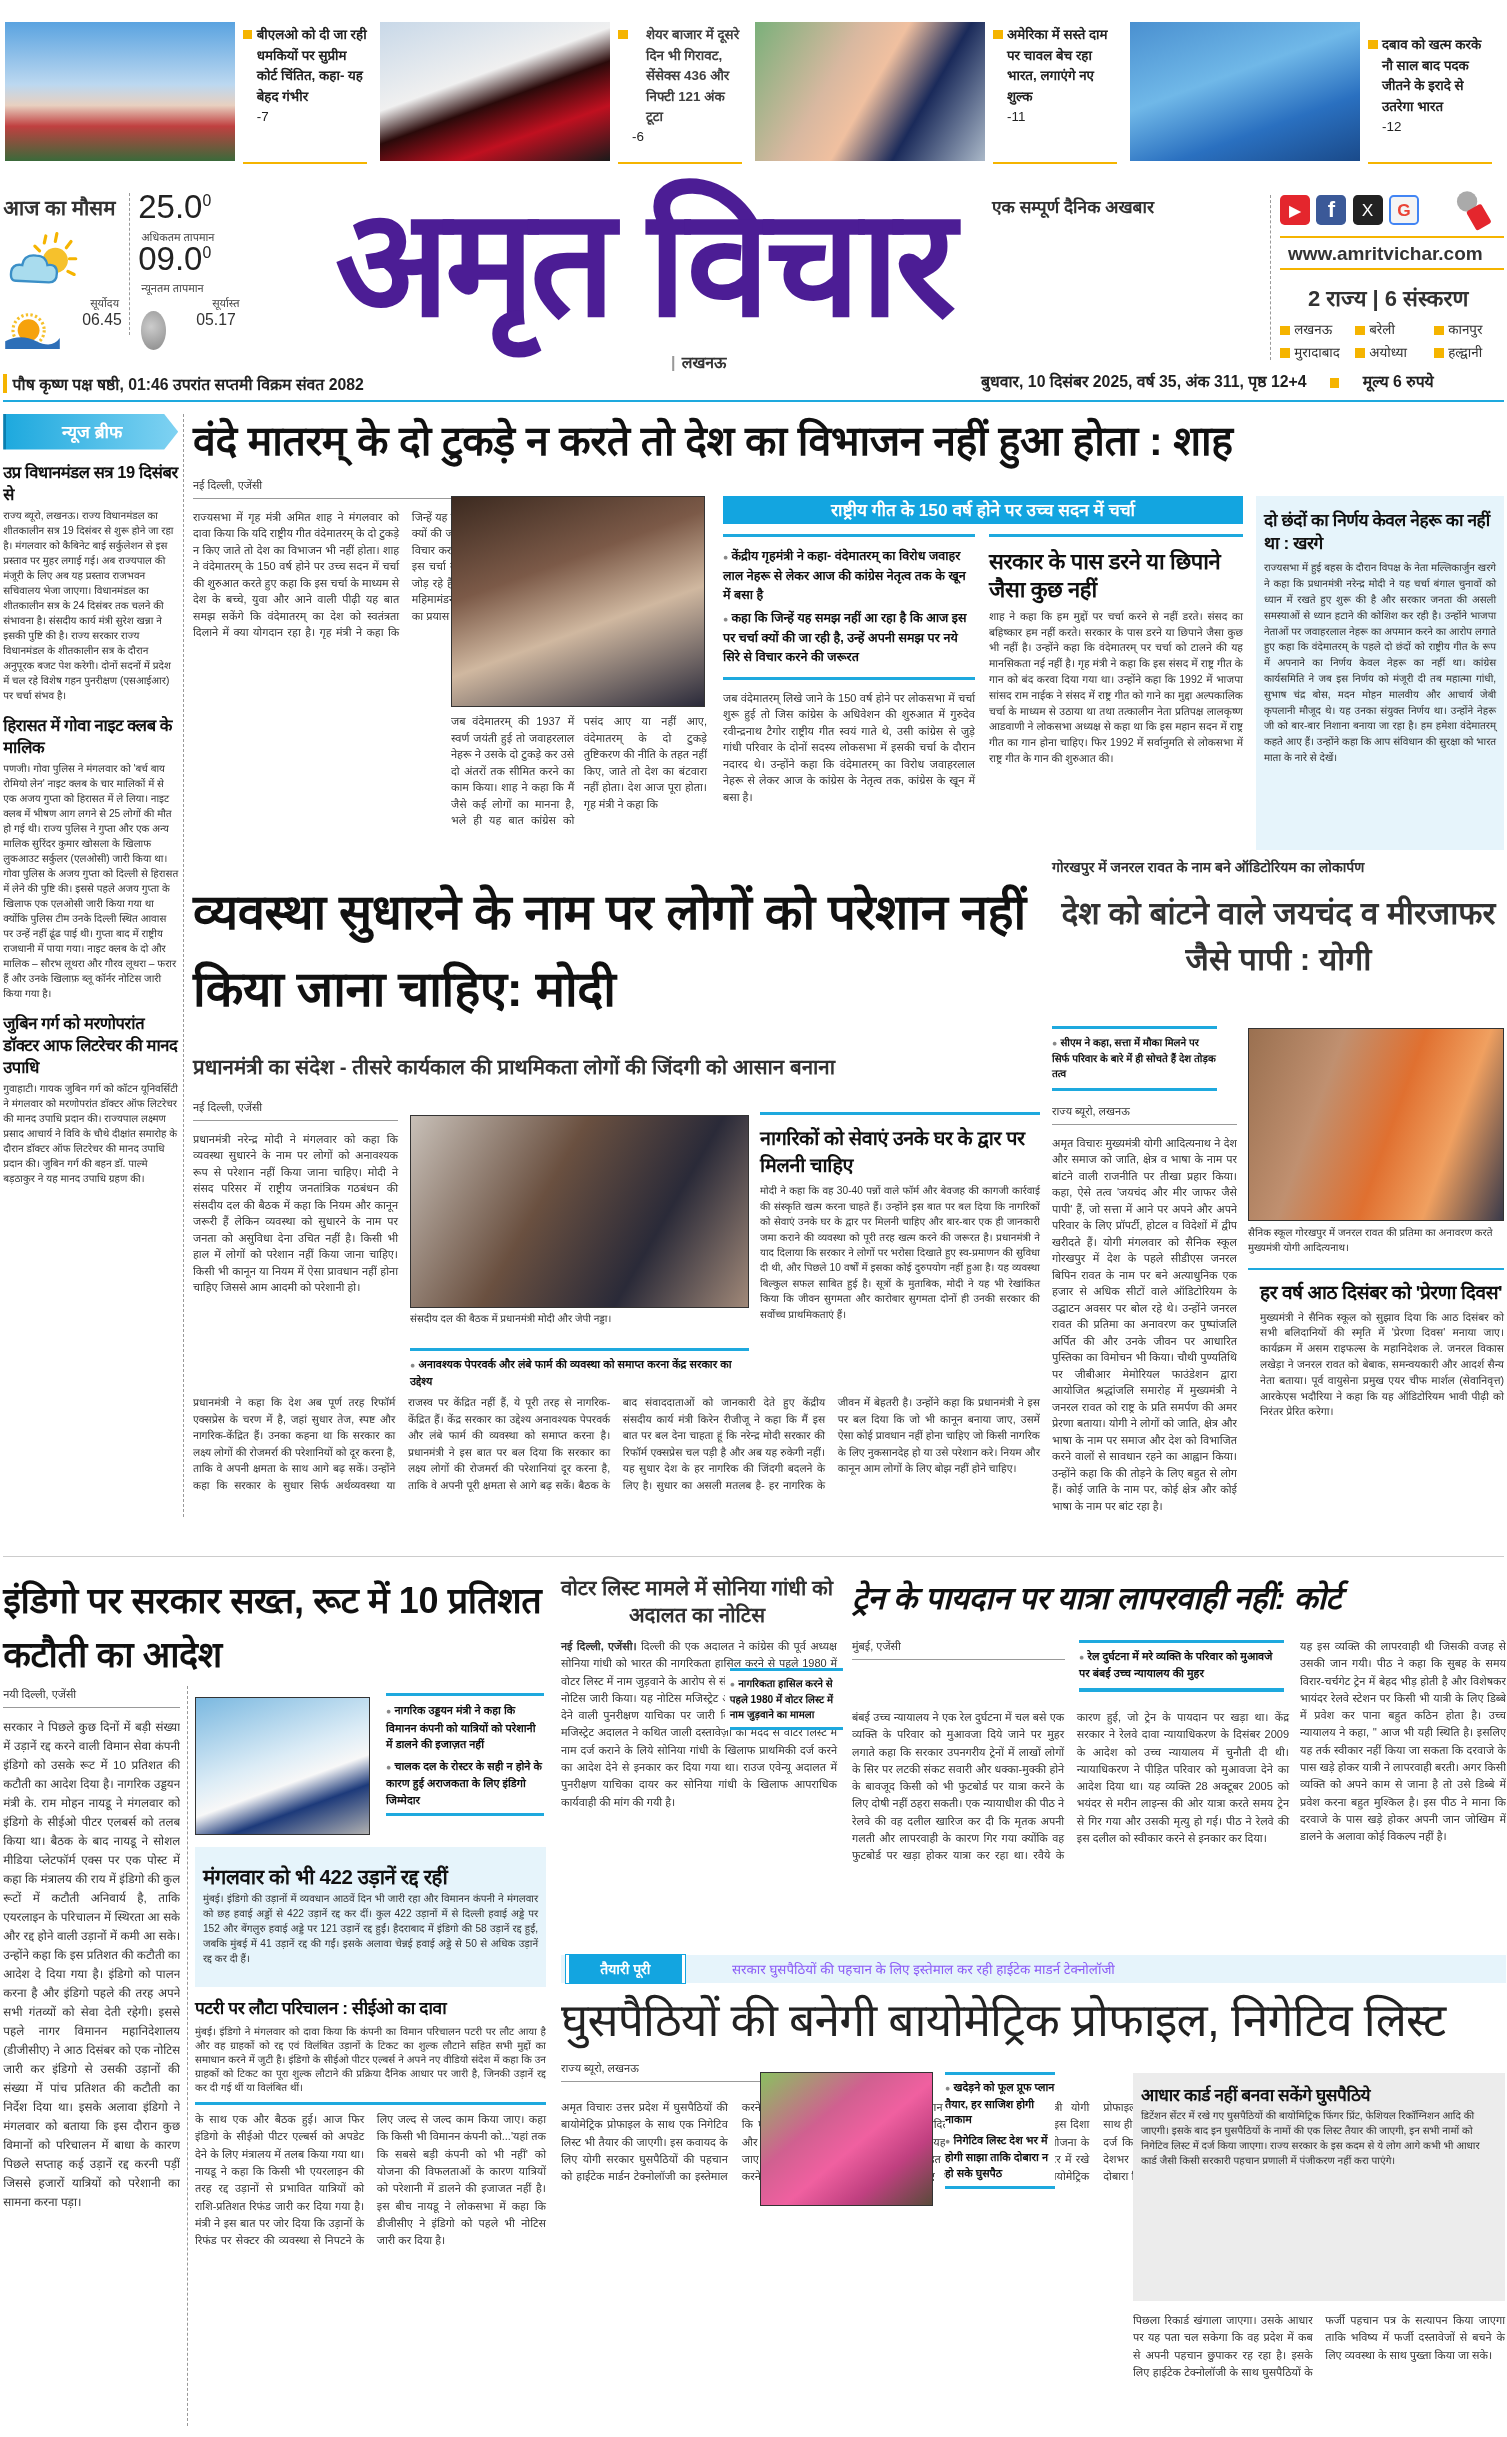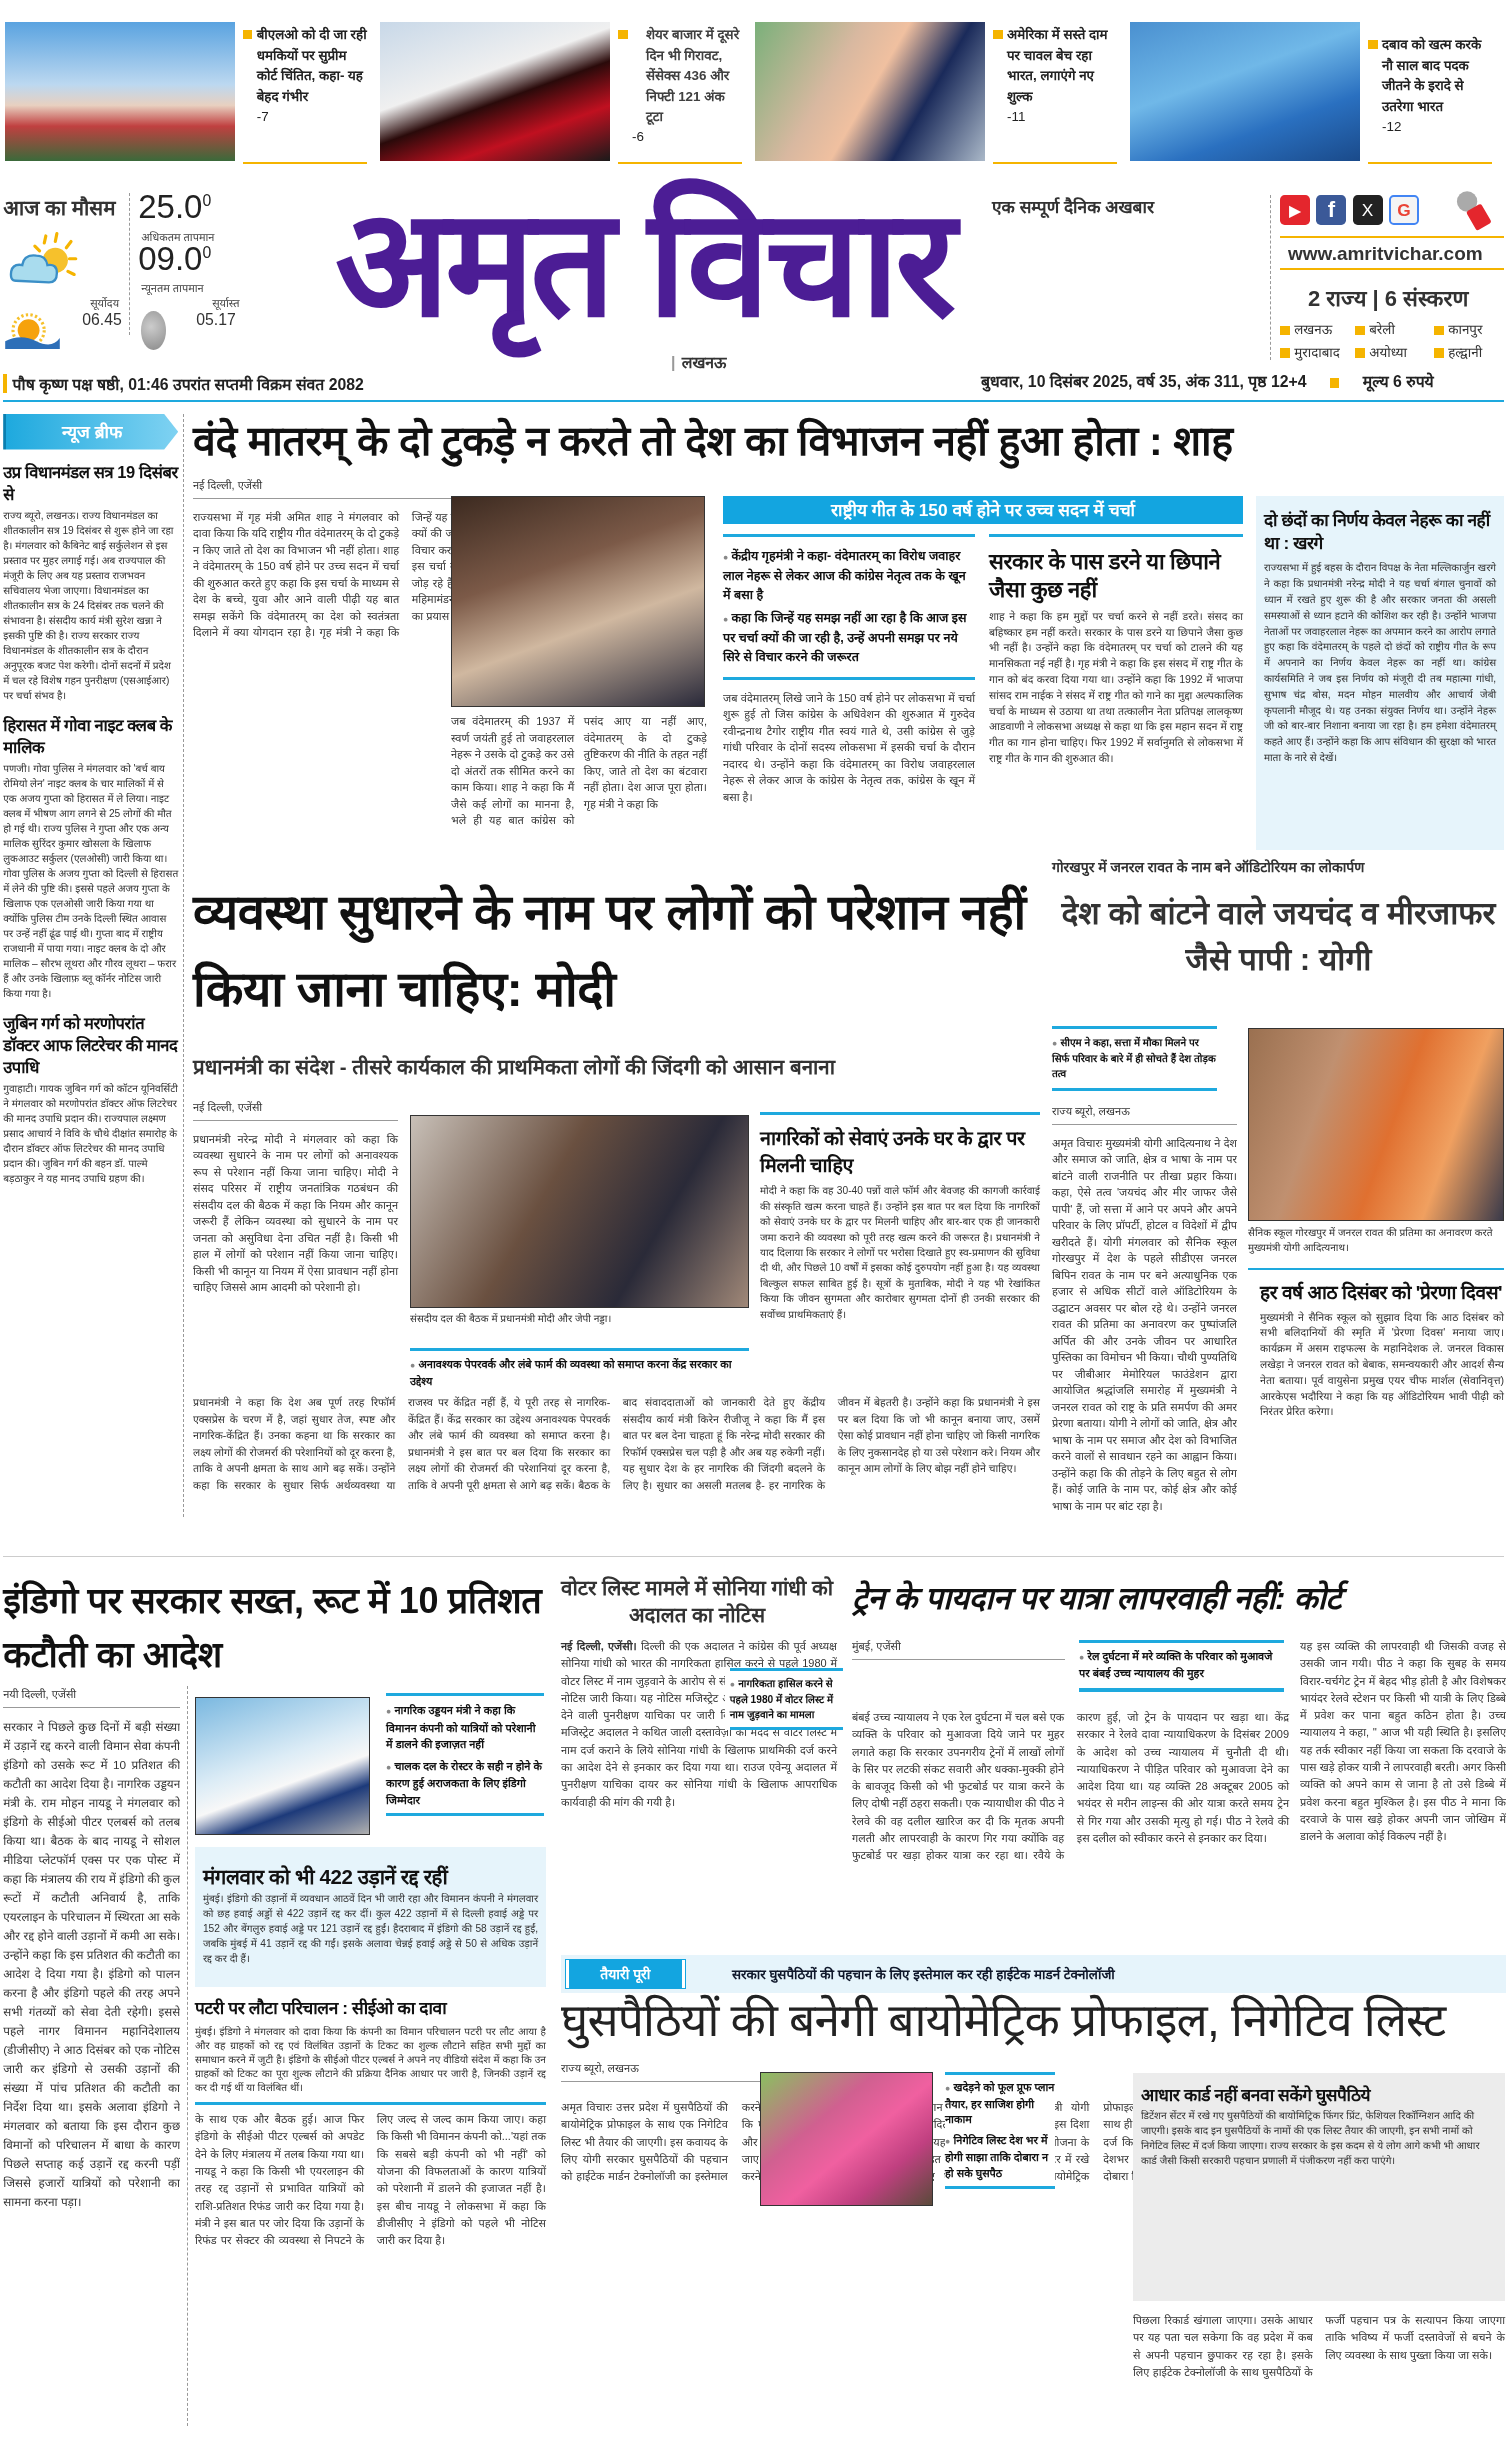--- a/index.html
+++ b/index.html
@@ -261,23 +261,23 @@
   <div class="byline" style="margin-bottom:31.5px;">मुंबई, एजेंसी</div>
 </div>
 <div class="abs" style="left:1079px;top:1640px;width:205px;">
   <div class="rule-blue" style="margin-bottom:6.3px;"></div>
   <div class="bullet-item" style="font-size:11px;line-height:15.8px;">रेल दुर्घटना में मरे व्यक्ति के परिवार को मुआवजे पर बंबई उच्च न्यायालय की मुहर</div>
   <div class="rule-blue" style="margin-top:6.3px;"></div>
 </div>
 <p class="abs" style="left:852px;top:1709px;width:437px;height:236px;column-count:2;column-gap:12.6px;font-size:11px;line-height:17.3px;">बंबई उच्च न्यायालय ने एक रेल दुर्घटना में चल बसे एक व्यक्ति के परिवार को मुआवजा दिये जाने पर मुहर लगाते कहा कि सरकार उपनगरीय ट्रेनों में लाखों लोगों के सिर पर लटकी संकट सवारी और धक्का-मुक्की होने के बावजूद किसी को भी फुटबोर्ड पर यात्रा करने के लिए दोषी नहीं ठहरा सकती। एक न्यायाधीश की पीठ ने रेलवे की वह दलील खारिज कर दी कि मृतक अपनी गलती और लापरवाही के कारण गिर गया क्योंकि वह फुटबोर्ड पर खड़ा होकर यात्रा कर रहा था। रवैये के कारण हुई, जो ट्रेन के पायदान पर खड़ा था। केंद्र सरकार ने रेलवे दावा न्यायाधिकरण के दिसंबर 2009 के आदेश को उच्च न्यायालय में चुनौती दी थी। न्यायाधिकरण ने पीड़ित परिवार को मुआवजा देने का आदेश दिया था। यह व्यक्ति 28 अक्टूबर 2005 को भयंदर से मरीन लाइन्स की ओर यात्रा करते समय ट्रेन से गिर गया और उसकी मृत्यु हो गई। पीठ ने रेलवे की इस दलील को स्वीकार करने से इनकार कर दिया।</p>
 <p class="abs" style="left:1300px;top:1638px;width:206px;height:299px;font-size:11px;line-height:17.3px;overflow:hidden;">यह इस व्यक्ति की लापरवाही थी जिसकी वजह से उसकी जान गयी। पीठ ने कहा कि सुबह के समय विरार-चर्चगेट ट्रेन में बेहद भीड़ होती है और विशेषकर भायंदर रेलवे स्टेशन पर किसी भी यात्री के लिए डिब्बे में प्रवेश कर पाना बहुत कठिन होता है। उच्च न्यायालय ने कहा, '' आज भी यही स्थिति है। इसलिए यह तर्क स्वीकार नहीं किया जा सकता कि दरवाजे के पास खड़े होकर यात्री ने लापरवाही बरती। अगर किसी व्यक्ति को अपने काम से जाना है तो उसे डिब्बे में प्रवेश करना बहुत मुश्किल है। इस पीठ ने माना कि दरवाजे के पास खड़े होकर अपनी जान जोखिम में डालने के अलावा कोई विकल्प नहीं है।</p>
 
-<div class="abs" style="left:561px;top:1955px;width:945px;height:38px;background:#e6f4fb;display:flex;align-items:center;">
+<div class="abs" style="left:561px;top:1955px;width:945px;height:28px;background:#e6f4fb;display:flex;align-items:center;">
   <div style="background:#13a5e0;color:#fff;font-weight:bold;font-size:14px;padding:0 31.5px;height:28px;line-height:28px;border-left:3.2px solid #fff;border-right:3.2px solid #fff;outline:1.6px solid #13a5e0;margin-left:4.7px;">तैयारी पूरी</div>
-  <div style="font-weight:bold;font-size:13.4px;color:#0f172a;margin-left:47px;">सरकार घुसपैठियों की पहचान के लिए इस्तेमाल कर रही हाईटेक माडर्न टेक्नोलॉजी</div>
+  <div style="font-weight:normal;font-size:13.4px;color:#8b5cf6;margin-left:47px;">सरकार घुसपैठियों की पहचान के लिए इस्तेमाल कर रही हाईटेक माडर्न टेक्नोलॉजी</div>
 </div>
 <div class="abs" style="left:561px;top:1985px;width:945px;font-size:46px;line-height:71px;color:#222;letter-spacing:-0.8px;white-space:nowrap;">घुसपैठियों की बनेगी बायोमेट्रिक प्रोफाइल, निगेटिव लिस्ट</div>
 <div class="abs" style="left:561px;top:2060px;width:205px;">
   <div class="byline">राज्य ब्यूरो, लखनऊ</div>
 </div>
 <p class="abs" style="left:561px;top:2099px;width:709px;height:331px;column-count:4;column-gap:14px;font-size:11px;line-height:17.3px;">अमृत विचारः उत्तर प्रदेश में घुसपैठियों की बायोमेट्रिक प्रोफाइल के साथ एक निगेटिव लिस्ट भी तैयार की जाएगी। इस कवायद के लिए योगी सरकार घुसपैठियों की पहचान को हाईटेक मार्डन टेक्नोलॉजी का इस्तेमाल करने जा रही है। सरकार की मंशा साफ है कि घुसपैठियों की घुसपैठ को रोका जाए और उन्हें देश की सीमा से बाहर किया जाए। घुसपैठियों की हर साजिश नाकाम करने के साथ उन्हें खदेड़ने का फुल प्रूफ प्लान तैयार किया है। मुख्यमंत्री योगी आदित्यनाथ की विशेष निर्देश पर इस दिशा में यह योजना तैयार की गई है। योजना के तहत राज्य सरकार ने डिटेंशन सेंटर में रखे गए घुसपैठियों की विस्तृत बायोमेट्रिक प्रोफाइल तैयार करने का निर्णय लिया है। साथ ही इन सभी नामों को निगेटिव लिस्ट में दर्ज किया जाएगा। इस निगेटिव लिस्ट को देशभर में साझा किया जाएगा ताकि वे दोबारा किसी भी राज्य में न घुस सकें।</p>
 <div class="abs photo" style="left:760px;top:2072px;width:173px;height:134px;background:linear-gradient(140deg,#8ac060,#d06090 35%,#f060a0 55%,#c04080 75%,#5a4a3a);"></div>
 <div class="abs" style="left:945px;top:2072px;width:110px;background:#fff;">
   <div class="rule-blue" style="margin-bottom:4.7px;"></div>
   <div id="infiltrator-bullets">

